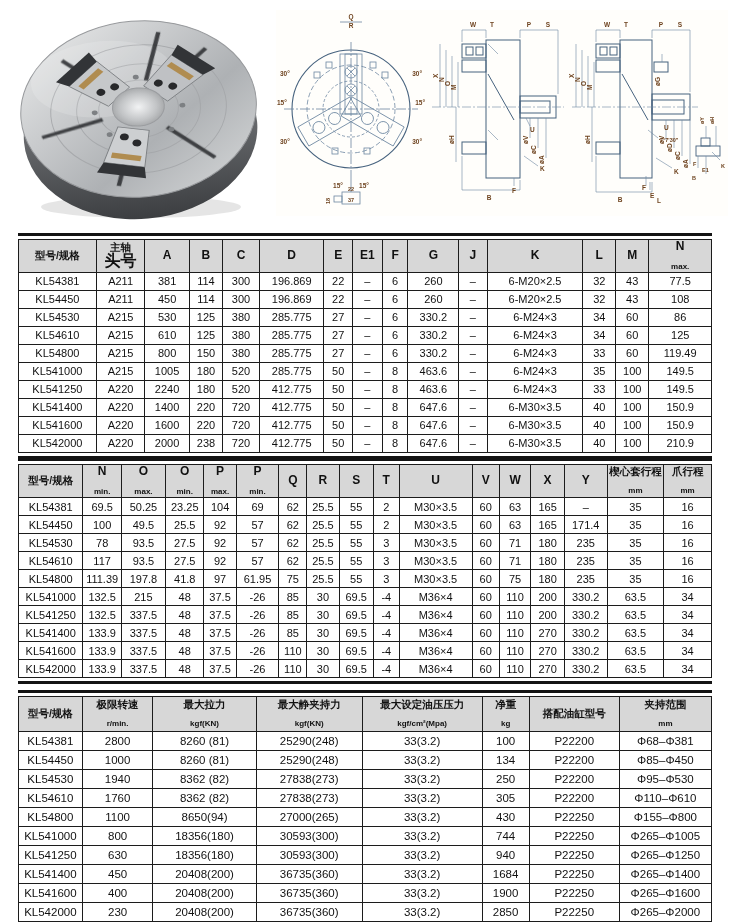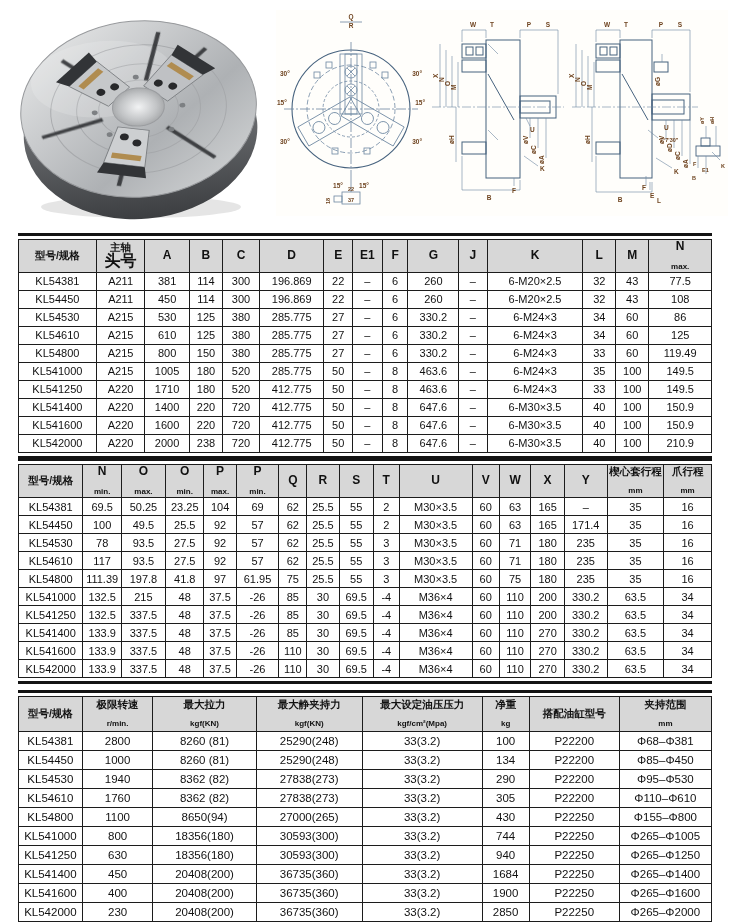--- a/index.html
+++ b/index.html
@@ -496,21 +496,21 @@
             <td>463.6</td>
             <td>–</td>
             <td>6-M24×3</td>
             <td>35</td>
             <td>100</td>
             <td>149.5</td>
           </tr>
           <tr>
             <td>KL541250</td>
             <td>A220</td>
-            <td>1710</td>
+            <td>2240</td>
             <td>180</td>
             <td>520</td>
             <td>412.775</td>
             <td>50</td>
             <td>–</td>
             <td>8</td>
             <td>463.6</td>
             <td>–</td>
             <td>6-M24×3</td>
             <td>33</td>
@@ -916,21 +916,21 @@
             <td>134</td>
             <td>P22200</td>
             <td>Φ85–Φ450</td>
           </tr>
           <tr>
             <td>KL54530</td>
             <td>1940</td>
             <td>8362 (82)</td>
             <td>27838(273)</td>
             <td>33(3.2)</td>
-            <td>290</td>
+            <td>250</td>
             <td>P22200</td>
             <td>Φ95–Φ530</td>
           </tr>
           <tr>
             <td>KL54610</td>
             <td>1760</td>
             <td>8362 (82)</td>
             <td>27838(273)</td>
             <td>33(3.2)</td>
             <td>305</td>

